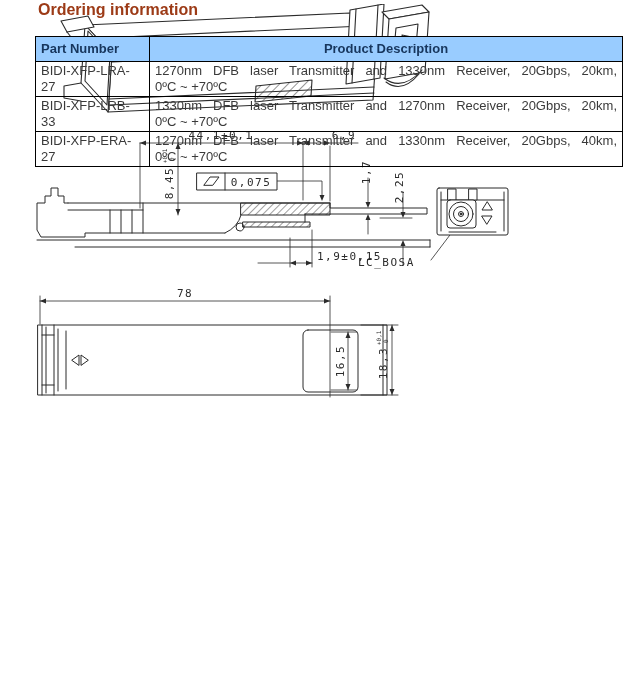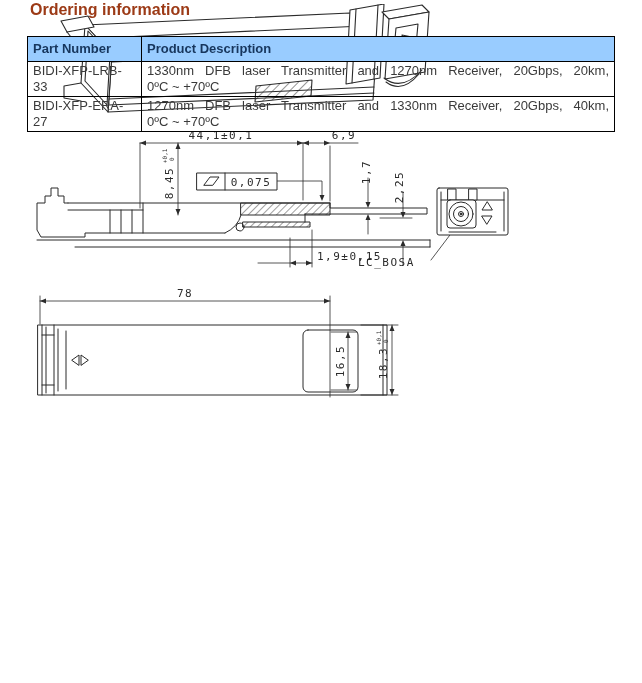--- a/index.html
+++ b/index.html
@@ -4,28 +4,28 @@
 <style>
   html,body{margin:0;padding:0;background:#fff;}
   #page{position:relative;width:642px;height:683px;background:#ffffff;overflow:hidden;
         font-family:"Liberation Sans",sans-serif;}
   .drawing{position:absolute;}
   svg text{font-family:"DejaVu Sans Mono",monospace;fill:#2b2b2b;}
   .dimtxt{font-size:11px;letter-spacing:1.5px;}
   .toltxt{font-size:6px;letter-spacing:0;}
 
   
-  .ordering{position:absolute;left:0;top:407;width:530px;}
+  .ordering{position:absolute;left:8px;top:407;width:530px;}
   .ordering h2{margin:0 0 0 30px;font-size:16px;line-height:20px;font-weight:bold;color:#9C3A16;}
   table.parts{border-collapse:collapse;margin:16px 0 0 27px;width:588px;table-layout:fixed;border-radius:16px;}
   table.parts th,table.parts td{border:1px solid #000;}
   table.parts th{background:#99CCFF;color:#17365D;font-size:13px;font-weight:bold;
                  padding:4px 5px;line-height:16px;}
   th.col-part{width:103px;text-align:left;}
-  th.col-desc{text-align:left;}
+  th.col-desc{text-align:center;}
   table.parts td{font-size:13px;color:#3a3a3a;padding:1px 5px 2px 5px;line-height:15.5px;
                  vertical-align:top;}
   td .j{text-align:justify;text-align-last:justify;}
 </style>
 </head>
 <body>
 
 <div id="page">
 
   <svg class="drawing" style="left:28px;top:4px" width="420" height="128" viewBox="0 0 420 128">
@@ -212,20 +212,30 @@
     <table class="parts">
       <thead>
         <tr>
           <th class="col-part">Part Number</th>
           <th class="col-desc">Product Description</th>
         </tr>
       </thead>
       <tbody>
         <tr>
           <td>
+            <div>BIDI-XFP-LRA-</div>
+              <div>27</div>
+          </td>
+          <td>
+            <div class="j">1270nm DFB laser Transmitter and 1330nm Receiver, 20Gbps, 20km,</div>
+              <div>0ºC ~ +70ºC</div>
+          </td>
+        </tr>
+        <tr>
+          <td>
             <div>BIDI-XFP-LRB-</div>
               <div>33</div>
           </td>
           <td>
             <div class="j">1330nm DFB laser Transmitter and 1270nm Receiver, 20Gbps, 20km,</div>
               <div>0ºC ~ +70ºC</div>
           </td>
         </tr>
         <tr>
           <td>

